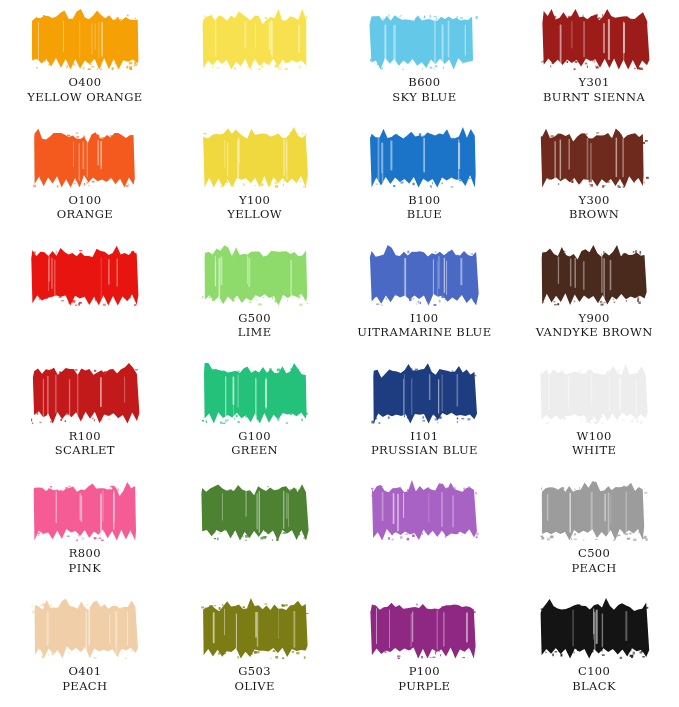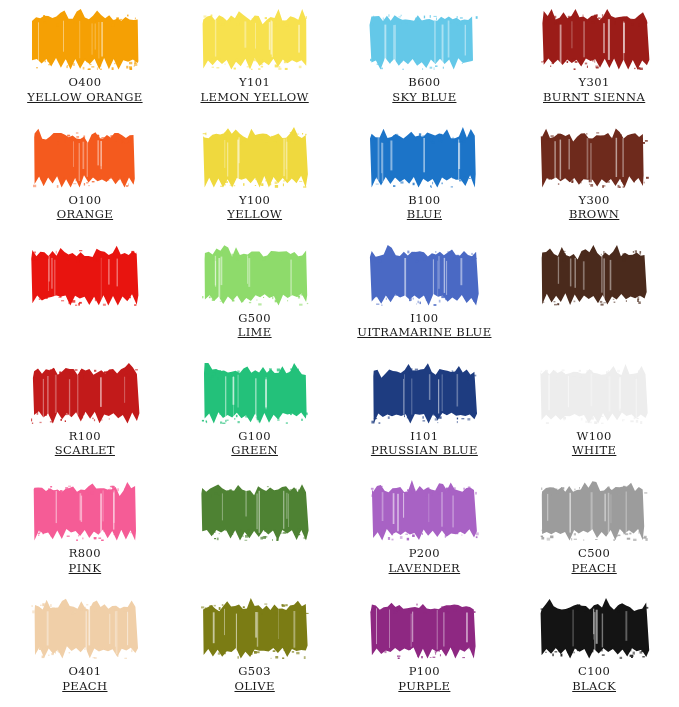--- a/index.html
+++ b/index.html
@@ -52,21 +52,20 @@
   .code {
     font-size: 11.5px;
     display: block;
     white-space: nowrap;
   }
   .name {
     font-size: 11.5px;
     display: block;
     white-space: nowrap;
     margin-top: 1px;
-    text-decoration: underline;
   }
 </style>
 </head>
 <body>
 
 <div id="chart-grid">
     <div class="swatch-cell">
       <div class="stroke-wrap">
         <svg viewBox="0 0 112 62" xmlns="http://www.w3.org/2000/svg">
           <g fill="#F5A004">
@@ -186,24 +185,20 @@
             <rect class="gap" x="72.7" y="13.3" width="1.0" height="35.9" fill="#ffffff" opacity="0.52"></rect>
             <rect class="gap" x="56.1" y="14.8" width="0.7" height="25.8" fill="#ffffff" opacity="0.48"></rect>
             <rect class="gap" x="45.4" y="13.4" width="1.9" height="26.3" fill="#ffffff" opacity="0.35"></rect>
             <rect class="gap" x="71.6" y="12.4" width="1.2" height="34.1" fill="#ffffff" opacity="0.59"></rect>
             <rect class="gap" x="69.8" y="14.1" width="1.5" height="27.7" fill="#ffffff" opacity="0.54"></rect>
             <rect class="gap" x="99.1" y="16.8" width="1.9" height="27.8" fill="#ffffff" opacity="0.42"></rect>
             <rect class="gap" x="15.9" y="12.0" width="1.4" height="36.6" fill="#ffffff" opacity="0.36"></rect>
           </g>
         </svg>
       </div>
-      <div class="label-block">
-        <span class="code">Y101</span>
-        <span class="name">LEMON YELLOW</span>
-      </div>
     </div>
     <div class="swatch-cell">
       <div class="stroke-wrap">
         <svg viewBox="0 0 112 62" xmlns="http://www.w3.org/2000/svg">
           <g fill="#64C8E8">
             <path d="M 3.4 8.6 L 7.2 8.3 L 11.1 8.1 L 15.0 13.1 L 18.9 7.8 L 22.7 12.8 L 26.6 7.3 L 30.5 10.0 L 34.3 11.8 L 38.2 11.4 L 42.1 12.1 L 46.0 12.8 L 49.8 7.3 L 53.7 12.6 L 57.6 11.4 L 61.5 10.9 L 65.3 12.5 L 69.2 12.8 L 73.1 8.8 L 76.9 11.1 L 80.8 8.5 L 84.7 11.3 L 88.6 9.7 L 92.4 12.5 L 96.3 11.4 L 100.2 11.9 L 104.1 8.6 L 105.0 52.5 L 104.1 53.0 L 99.5 54.0 L 94.9 54.9 L 90.3 50.3 L 85.7 61.5 L 81.2 51.6 L 76.6 56.1 L 72.0 50.7 L 67.4 56.0 L 62.9 51.4 L 58.3 60.1 L 53.7 54.3 L 49.1 57.7 L 44.6 51.1 L 40.0 56.2 L 35.4 52.6 L 30.8 57.8 L 26.2 50.9 L 21.7 55.5 L 17.1 49.8 L 12.5 61.5 L 7.9 52.4 L 3.4 54.4 L 1.5 16.9 Z"></path>
             <rect x="85.1" y="12.4" width="1.2" height="1.8" opacity="0.71"></rect>
             <rect x="107.7" y="8.2" width="1.9" height="2.6" opacity="0.95"></rect>
             <rect x="46.9" y="53.2" width="1.7" height="1.2" opacity="0.83"></rect>
             <rect x="34.3" y="60.7" width="1.6" height="1.1" opacity="0.76"></rect>
@@ -842,20 +837,24 @@
             <rect class="gap" x="63.2" y="11.5" width="1.4" height="37.2" fill="#ffffff" opacity="0.40"></rect>
             <rect class="gap" x="36.5" y="13.9" width="1.4" height="29.9" fill="#ffffff" opacity="0.46"></rect>
             <rect class="gap" x="71.7" y="15.9" width="1.6" height="30.3" fill="#ffffff" opacity="0.44"></rect>
             <rect class="gap" x="44.9" y="17.3" width="1.7" height="28.5" fill="#ffffff" opacity="0.35"></rect>
             <rect class="gap" x="31.9" y="14.5" width="1.5" height="27.9" fill="#ffffff" opacity="0.41"></rect>
             <rect class="gap" x="19.8" y="12.6" width="1.3" height="27.2" fill="#ffffff" opacity="0.40"></rect>
             <rect class="gap" x="65.5" y="14.4" width="1.2" height="41.2" fill="#ffffff" opacity="0.55"></rect>
           </g>
         </svg>
       </div>
+      <div class="label-block">
+        <span class="code">Y900</span>
+        <span class="name">VANDYKE BROWN</span>
+      </div>
     </div>
     <div class="swatch-cell">
       <div class="stroke-wrap">
         <svg viewBox="0 0 112 62" xmlns="http://www.w3.org/2000/svg">
           <g fill="#C21A1A">
             <path d="M 5.1 9.3 L 9.0 6.4 L 13.0 11.7 L 16.9 7.2 L 20.9 8.3 L 24.8 5.7 L 28.8 12.8 L 32.8 9.7 L 36.7 5.9 L 40.7 6.9 L 44.6 7.1 L 48.6 12.9 L 52.5 6.5 L 56.5 8.5 L 60.4 7.0 L 64.4 12.8 L 68.3 10.4 L 72.3 8.2 L 76.2 11.4 L 80.2 7.6 L 84.1 7.1 L 88.1 11.4 L 92.0 7.3 L 96.0 5.2 L 99.9 1.0 L 103.9 5.5 L 107.9 12.1 L 110.4 51.3 L 107.9 59.0 L 103.2 50.4 L 98.5 61.5 L 93.8 53.0 L 89.2 56.2 L 84.5 51.3 L 79.8 54.0 L 75.2 52.4 L 70.5 61.2 L 65.8 49.8 L 61.1 56.7 L 56.5 49.8 L 51.8 59.6 L 47.1 50.2 L 42.5 55.2 L 37.8 51.2 L 33.1 57.2 L 28.4 49.9 L 23.8 61.5 L 19.1 51.5 L 14.4 55.5 L 9.8 49.3 L 5.1 52.9 L 3.9 15.9 Z"></path>
             <rect x="2.9" y="60.5" width="1.3" height="1.7" opacity="0.67"></rect>
             <rect x="85.9" y="50.5" width="2.4" height="1.8" opacity="0.91"></rect>
             <rect x="24.4" y="6.8" width="1.5" height="2.4" opacity="0.94"></rect>
             <rect x="98.0" y="14.1" width="2.8" height="2.1" opacity="0.67"></rect>
@@ -1296,24 +1295,20 @@
             <rect class="gap" x="29.2" y="14.8" width="1.6" height="37.5" fill="#ffffff" opacity="0.55"></rect>
             <rect class="gap" x="24.7" y="14.2" width="1.7" height="30.8" fill="#ffffff" opacity="0.55"></rect>
             <rect class="gap" x="84.2" y="16.5" width="1.8" height="31.9" fill="#ffffff" opacity="0.28"></rect>
             <rect class="gap" x="73.0" y="13.1" width="2.0" height="34.6" fill="#ffffff" opacity="0.27"></rect>
             <rect class="gap" x="35.0" y="13.9" width="1.1" height="24.8" fill="#ffffff" opacity="0.55"></rect>
             <rect class="gap" x="13.7" y="13.1" width="1.7" height="28.9" fill="#ffffff" opacity="0.33"></rect>
             <rect class="gap" x="60.5" y="14.6" width="0.7" height="28.5" fill="#ffffff" opacity="0.31"></rect>
           </g>
         </svg>
       </div>
-      <div class="label-block">
-        <span class="code">P200</span>
-        <span class="name">LAVENDER</span>
-      </div>
     </div>
     <div class="swatch-cell">
       <div class="stroke-wrap">
         <svg viewBox="0 0 112 62" xmlns="http://www.w3.org/2000/svg">
           <g fill="#9C9C9C">
             <path d="M 4.1 12.5 L 8.0 9.0 L 11.9 8.2 L 15.7 8.4 L 19.6 10.9 L 23.5 8.3 L 27.3 12.7 L 31.2 7.0 L 35.1 12.7 L 38.9 10.9 L 42.8 10.6 L 46.7 3.5 L 50.5 8.7 L 54.4 2.2 L 58.3 2.9 L 62.2 12.1 L 66.0 11.4 L 69.9 7.7 L 73.8 11.0 L 77.6 8.1 L 81.5 8.2 L 85.4 7.6 L 89.2 7.6 L 93.1 3.7 L 97.0 11.9 L 100.8 8.0 L 104.7 10.4 L 106.2 47.3 L 104.7 61.2 L 100.1 50.1 L 95.6 54.5 L 91.0 51.3 L 86.4 54.8 L 81.8 50.1 L 77.3 61.3 L 72.7 51.1 L 68.1 57.8 L 63.6 52.9 L 59.0 58.9 L 54.4 50.2 L 49.8 53.8 L 45.3 51.8 L 40.7 54.4 L 36.1 51.1 L 31.6 61.5 L 27.0 52.9 L 22.4 54.9 L 17.8 52.7 L 13.3 55.3 L 8.7 53.1 L 4.1 55.1 L 3.8 15.7 Z"></path>
             <rect x="79.6" y="55.6" width="2.8" height="1.5" opacity="0.80"></rect>
             <rect x="45.3" y="60.5" width="0.9" height="1.1" opacity="0.83"></rect>
             <rect x="31.1" y="55.0" width="1.0" height="2.4" opacity="0.49"></rect>
             <rect x="33.0" y="59.1" width="1.2" height="2.4" opacity="0.55"></rect>

